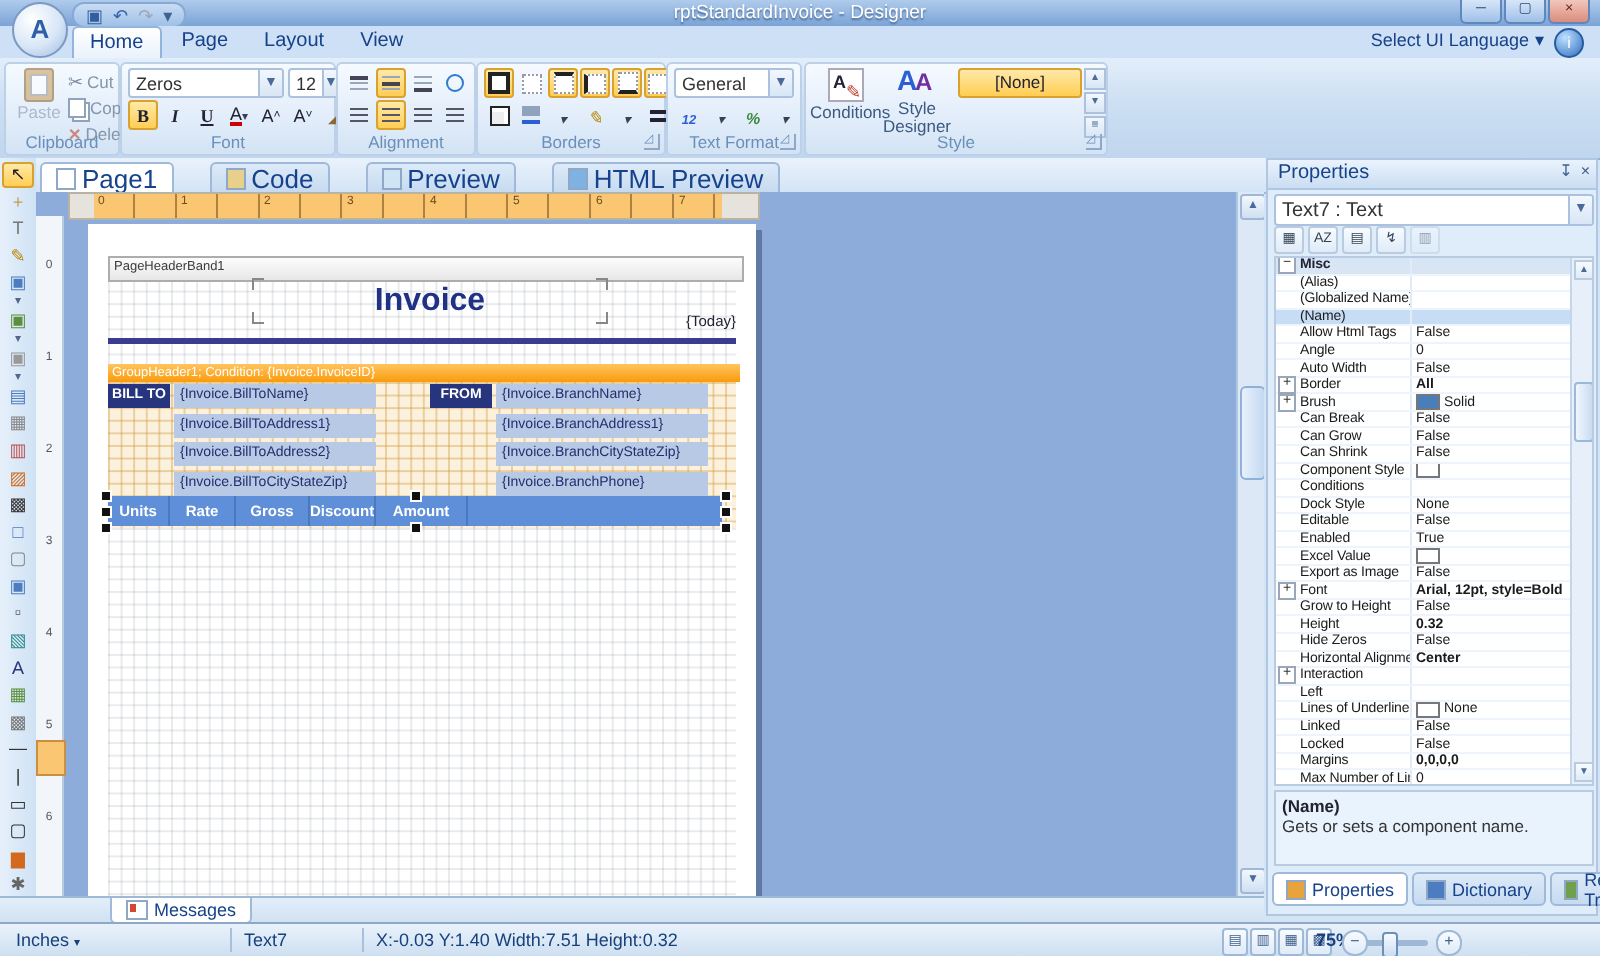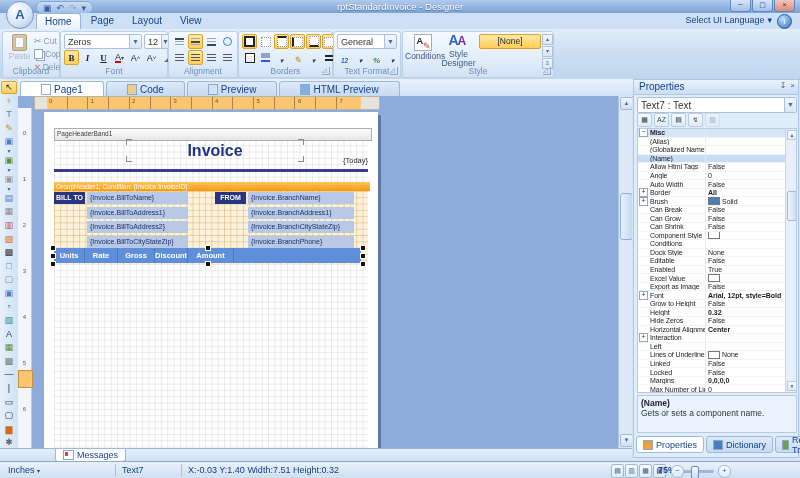--- a/index.html
+++ b/index.html
@@ -113,22 +113,22 @@
   .gallery{position:absolute;left:76px;top:2px;width:60px;height:13px;
     background:linear-gradient(#FFE9A8,#FFCE54);border:1px solid #D9A22E;border-radius:2px;
     font-size:8.5px;color:#223;text-align:center;line-height:13px;}
   .galbtns{position:absolute;left:139px;top:2px;display:flex;flex-direction:column;gap:1px;}
   .galbtn{width:9px;height:9px;background:linear-gradient(#F2F7FD,#D8E6F5);border:1px solid #ABC1DE;
     font-size:6px;line-height:8px;text-align:center;color:#4A6B99;}
 
   
   .doctabs{position:absolute;left:18px;top:79px;width:614px;height:17px;
     background:linear-gradient(#EAF2FC,#D3E4F6);border-bottom:1px solid #9EBAD8;display:flex;align-items:flex-end;padding-left:2px;}
-  .dtab{display:flex;align-items:center;gap:3px;height:14px;padding:0 20px;font-size:10px;color:#15428B;
-    border:1px solid #9EBAD8;border-bottom:none;border-radius:3px 3px 0 0;background:linear-gradient(#DDEAF9,#C6DAF0);margin-right:2px;}
+  .dtab{display:flex;align-items:center;gap:3px;height:14px;padding:0 7px;font-size:13px;color:#15428B;
+    border:1px solid #9EBAD8;border-bottom:none;border-radius:3px 3px 0 0;background:linear-gradient(#DDEAF9,#C6DAF0);margin-right:18px;}
   .dtab.active{background:#FFFFFF;}
   .dticon{width:8px;height:9px;border:1px solid #8FA8C8;background:#fff;}
 
   
   .tbx{position:absolute;left:0;top:79px;width:18px;height:369px;background:linear-gradient(to right,#E6F0FB,#CFE2F4);
     border-right:1px solid #AFC7E2;display:flex;flex-direction:column;align-items:center;padding-top:2px;}
   .tbi{width:14px;height:13px;margin-bottom:0.6px;text-align:center;font-size:9px;line-height:13px;border-radius:2px;}
   .tbi.sel{background:linear-gradient(#FFE9A8,#FFCE54);border:1px solid #D9A22E;height:11px;line-height:11px;}
   .tbi.small{height:5px;font-size:6px;line-height:4px;}
 

